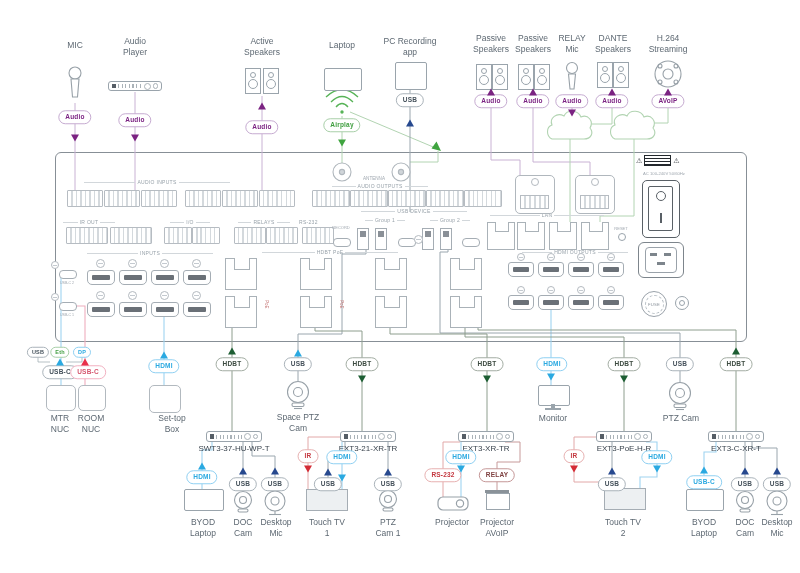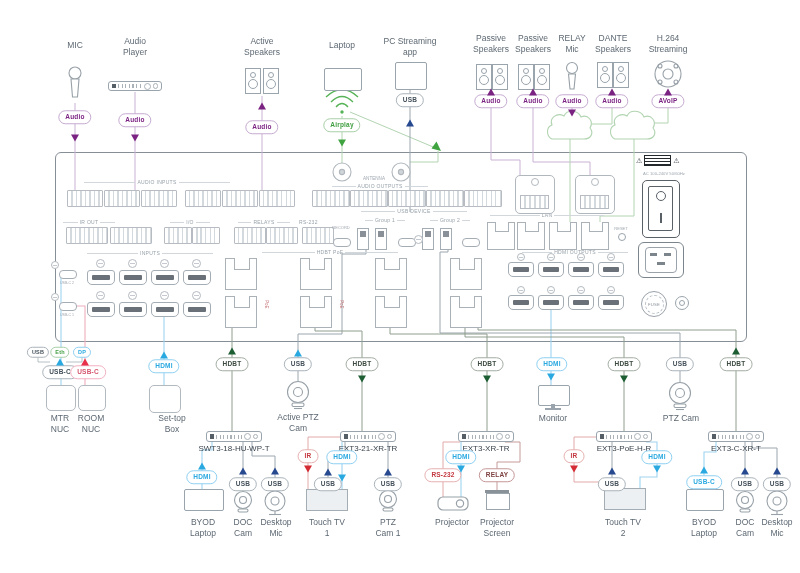--- a/index.html
+++ b/index.html
@@ -229,21 +229,21 @@
     <g stroke="#98a1a8" fill="#fff" stroke-width="1.2">
       <rect x="438" y="497" width="30" height="13" rx="5"></rect>
         <circle cx="460" cy="503.5" r="3.6"></circle>
     </g>
   </svg>
 
   <div class="lbl" style="left:75px;top:40px;width:40px">MIC</div>
   <div class="lbl" style="left:135px;top:36px;width:44px">Audio Player</div>
   <div class="lbl" style="left:262px;top:36px;width:56px">Active Speakers</div>
   <div class="lbl" style="left:342px;top:40px;width:50px">Laptop</div>
-  <div class="lbl" style="left:410px;top:36px;width:64px">PC Streaming app</div>
+  <div class="lbl" style="left:410px;top:36px;width:64px">PC Recording app</div>
   <div class="lbl" style="left:491px;top:33px;width:40px">Passive Speakers</div>
   <div class="lbl" style="left:533px;top:33px;width:40px">Passive Speakers</div>
   <div class="lbl" style="left:572px;top:33px;width:36px">RELAY Mic</div>
   <div class="lbl" style="left:613px;top:33px;width:46px">DANTE Speakers</div>
   <div class="lbl" style="left:668px;top:33px;width:52px">H.264 Streaming</div>
 
   <div class="extbar" style="left:108px;top:81px;width:54px;height:10px">
       <div class="k"></div>
       <div class="dots"></div>
       <div class="c1"></div>
@@ -496,35 +496,35 @@
   <div class="pill" style="left:680px;top:364px">USB</div>
   <div class="au" style="left:736px;top:351px;color:#1d5e33"></div>
   <div class="pill p-hdbt" style="left:736px;top:364px">HDBT</div>
 
   <div class="box" style="left:46px;top:385px;width:28px;height:24px"></div>
   <div class="box" style="left:78px;top:385px;width:26px;height:24px"></div>
   <div class="box" style="left:149px;top:385px;width:30px;height:26px"></div>
   <div class="lbl" style="left:60px;top:413px;width:32px">MTR NUC</div>
   <div class="lbl" style="left:91px;top:413px;width:36px">ROOM NUC</div>
   <div class="lbl" style="left:172px;top:413px;width:40px">Set-top Box</div>
-  <div class="lbl" style="left:298px;top:412px;width:48px">Active PTZ Cam</div>
+  <div class="lbl" style="left:298px;top:412px;width:48px">Space PTZ Cam</div>
 
   <div class="scr" style="left:538px;top:385px;width:30px;height:19px;border-radius:2px"></div>
   <div class="abs" style="left:551px;top:404px;width:4px;height:4px;background:#9aa4ac;z-index:3"></div>
   <div class="abs" style="left:545px;top:408px;width:16px;height:1.6px;background:#9aa4ac;z-index:3"></div>
   <div class="lbl" style="left:553px;top:413px;width:44px">Monitor</div>
   <div class="lbl" style="left:681px;top:413px;width:44px">PTZ Cam</div>
 
   <div class="extbar" style="left:206px;top:431px">
       <div class="k"></div>
       <div class="dots"></div>
       <div class="c1"></div>
       <div class="c2"></div>
     </div>
-  <div class="devname" style="left:234px;top:444px">SWT3-18-HU-WP-T</div>
+  <div class="devname" style="left:234px;top:444px">SWT3-37-HU-WP-T</div>
   <div class="extbar" style="left:340px;top:431px">
       <div class="k"></div>
       <div class="dots"></div>
       <div class="c1"></div>
       <div class="c2"></div>
     </div>
   <div class="devname" style="left:368px;top:444px">EXT3-21-XR-TR</div>
   <div class="extbar" style="left:458px;top:431px">
       <div class="k"></div>
       <div class="dots"></div>
@@ -584,19 +584,19 @@
   <div class="scr" style="left:486px;top:493px;width:22px;height:15px;border-width:1.1px"></div>
   <div class="tv" style="left:604px;top:488px;width:40px;height:20px"></div>
   <div class="scr" style="left:686px;top:489px;width:36px;height:20px;border-radius:2px"></div>
 
   <div class="lbl" style="left:203px;top:517px;width:40px">BYOD Laptop</div>
   <div class="lbl" style="left:243px;top:517px;width:30px">DOC Cam</div>
   <div class="lbl" style="left:276px;top:517px;width:42px">Desktop Mic</div>
   <div class="lbl" style="left:327px;top:517px;width:36px">Touch TV 1</div>
   <div class="lbl" style="left:388px;top:517px;width:36px">PTZ Cam 1</div>
   <div class="lbl" style="left:452px;top:517px;width:50px">Projector</div>
-  <div class="lbl" style="left:497px;top:517px;width:42px">Projector Screen</div>
+  <div class="lbl" style="left:497px;top:517px;width:42px">Projector AVoIP</div>
   <div class="lbl" style="left:623px;top:517px;width:36px">Touch TV 2</div>
   <div class="lbl" style="left:704px;top:517px;width:40px">BYOD Laptop</div>
   <div class="lbl" style="left:745px;top:517px;width:30px">DOC Cam</div>
   <div class="lbl" style="left:777px;top:517px;width:42px">Desktop Mic</div>
 
 </div>
 
 </body></html>

